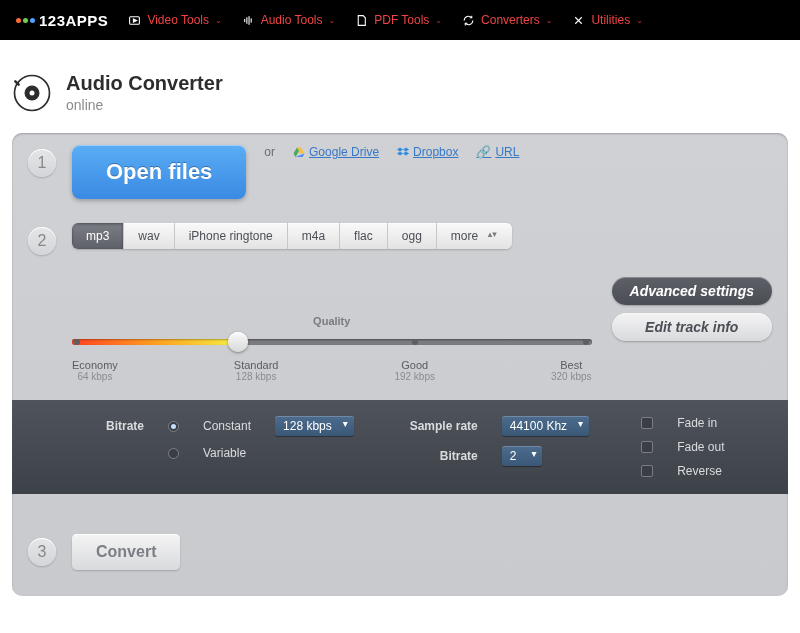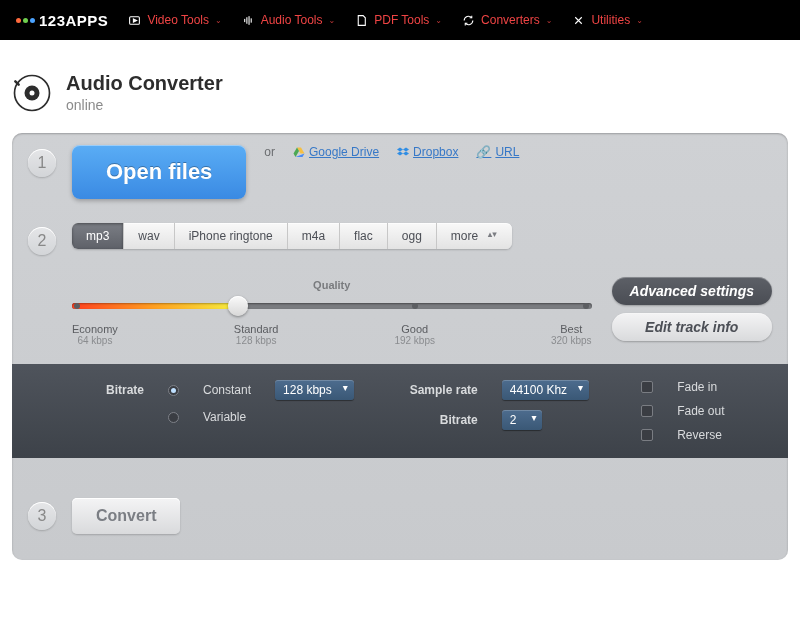--- a/index.html
+++ b/index.html
@@ -24,21 +24,21 @@
     .or { color:#6b6d70; font-size:12px; }
     .src-link { font-size:12px; color:#3778c7; text-decoration:underline; cursor:pointer; display:inline-flex; align-items:center; gap:4px; }
     .gd-icon { width:12px; height:12px; }
     .format-group { display:flex; background: linear-gradient(#f9f9f9,#e3e3e3); border-radius:6px; box-shadow: 0 1px 2px rgba(0,0,0,0.2), inset 0 1px 0 rgba(255,255,255,0.7); overflow:hidden; }
     .format-btn { border:none; border-right:1px solid #c7c7c7; padding: 6px 14px; font-size:12px; color:#4c4f56; cursor:pointer; background:transparent; }
     .format-btn.active { background: linear-gradient(#7b7e85,#5e6168); color:#fff; box-shadow: inset 0 1px 3px rgba(0,0,0,0.4); }
     .format-btn:last-child { border-right:none; }
     .format-more { display:flex; gap:8px; }
     .more-arrows { display:inline-block; width:12px; font-size:9px; color:#7b7d82; }
     .quality-area { flex:1; display:flex; gap:20px; }
-    .quality-left { flex:1; padding-top:4px; }
+    .quality-left { flex:1; padding-top:4px;margin-top:36px; }
     .q-title { text-align:center; font-size:11px; color:#797b7e; font-weight:600; margin-bottom:6px; }
     .slider-track { position:relative; height:18px; display:flex; align-items:center; }
     .track-bg { position:absolute; left:0; right:0; height:6px; border-radius:3px; background:#7a7c80; box-shadow: inset 0 1px 2px rgba(0,0,0,0.4); }
     .track-fill { position:absolute; left:0; width:32%; height:6px; border-radius:3px 0 0 3px; background: linear-gradient(90deg,#ff4020,#ffa020,#f5f040); box-shadow: inset 0 1px 2px rgba(0,0,0,0.3); }
     .tick { position:absolute; width:6px; height:6px; border-radius:50%; background:#5c5e62; top:6px; transform:translateX(-50%); }
     .thumb { position:absolute; width:20px; height:20px; border-radius:50%; background:linear-gradient(#fafafa,#d8d8d8); box-shadow:0 1px 3px rgba(0,0,0,0.4), inset 0 1px 0 #fff; top:-1px; transform:translateX(-50%); cursor:grab; }
     .q-labels { display:flex; justify-content:space-between; margin-top:8px; }
     .q-lab { text-align:center; font-size:11px; color:#5a5c60; }
     .q-lab .kbps { font-size:10px; color:#8a8c8f; }
     .q-right { display:flex; flex-direction:column; gap:8px; padding-top:2px; }

